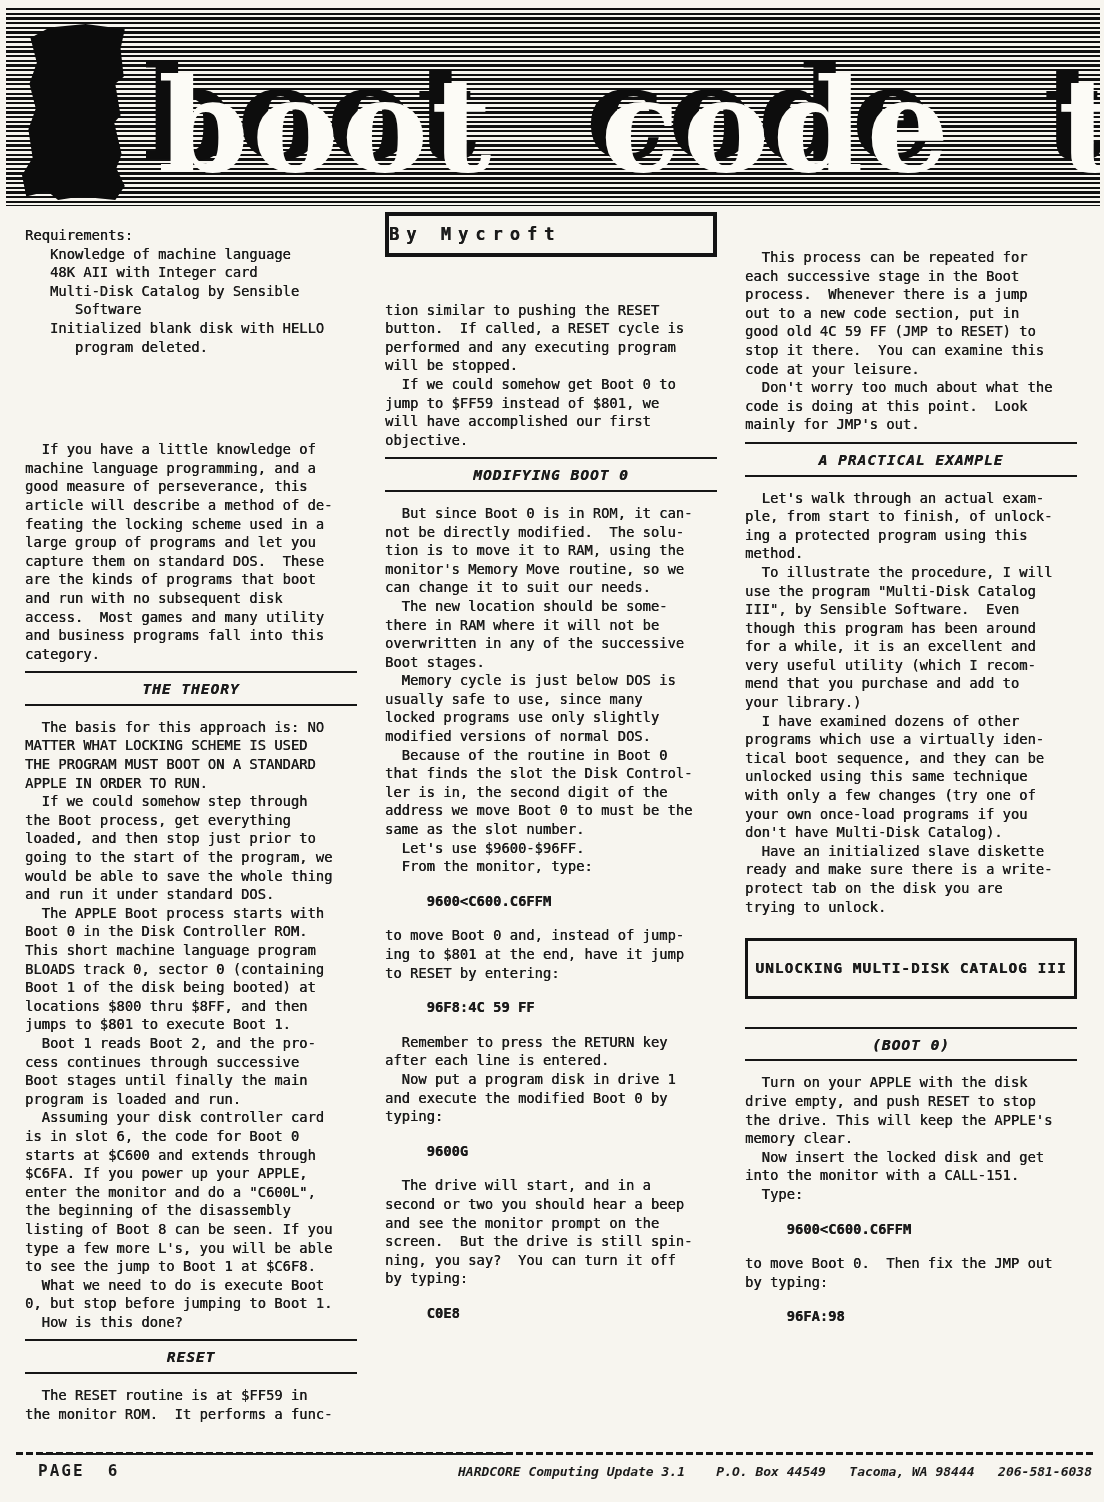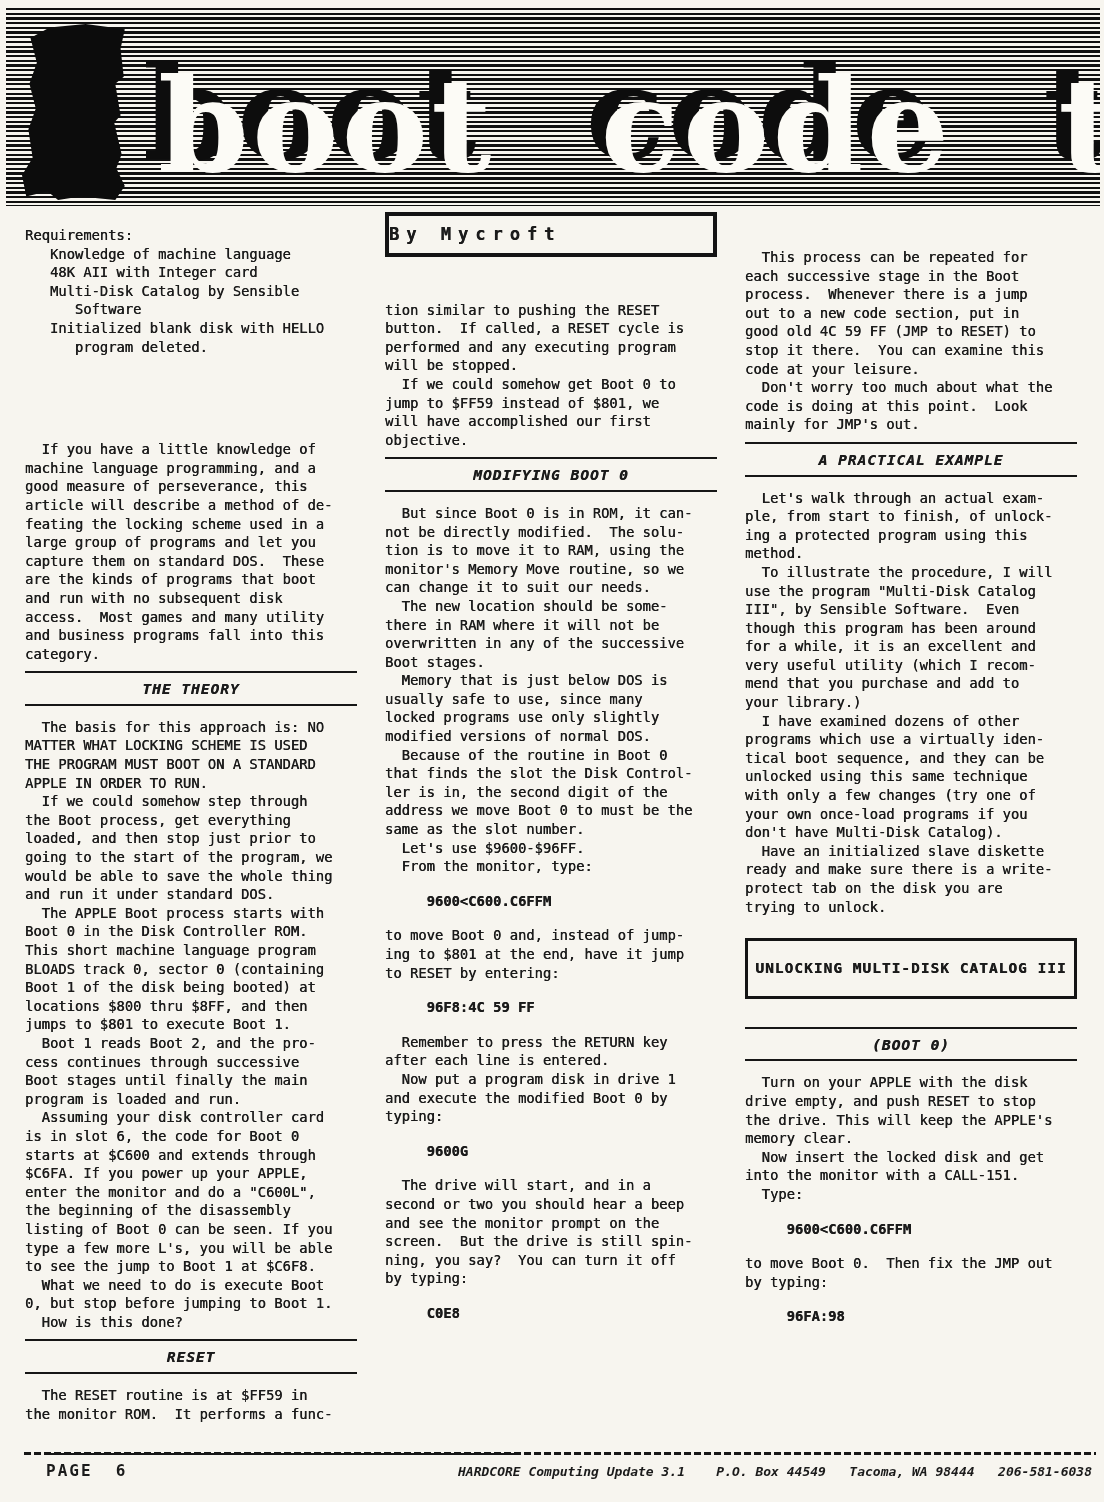--- a/index.html
+++ b/index.html
@@ -30,21 +30,21 @@
   .h { margin:8px 0 12px; text-align:center;font-style:italic; }
   .h .rule { border-top:2px solid #161616; }
   .h .h-text { padding:7px 0 5px; font-weight:bold; font-size:14.5px; letter-spacing:1px; }
   .code { margin:16px 0; font-weight:bold; }
   .bybox { border:4px solid #141414; padding:9px 0; text-align:left;
     font-size:17px; font-weight:bold; letter-spacing:7px; }
   .boxhead { border:3px solid #141414; padding:18px 3px; text-align:center;
     font-weight:bold; font-size:14.5px; letter-spacing:1px; white-space:nowrap; overflow:hidden; }
   .gapblock { width:100%; }
   
-  .footer { position:absolute; left:16px; right:0; top:1452px; }
+  .footer { position:absolute; left:8px; right:0; top:1452px; }
   .dashes { height:3px; margin:0 8px;
     background:repeating-linear-gradient(90deg,#161616 0 7px,transparent 7px 10px); }
   .solid { position:absolute; left:28px; top:1px; width:470px; height:2px; background:#161616; }
   .footer-row { display:flex; align-items:baseline; padding:6px 12px 0 30px; }
   .page-label { font-size:16px; font-weight:bold; letter-spacing:2px; white-space:pre; }
   .pub { margin-left:auto; font-size:13px; font-weight:bold; white-space:pre;font-style:italic; }
 </style>
 </head>
 <body>
 
@@ -108,21 +108,21 @@
           <div class="line">  Boot 1 reads Boot 2, and the pro-</div>
           <div class="line">cess continues through successive</div>
           <div class="line">Boot stages until finally the main</div>
           <div class="line">program is loaded and run.</div>
           <div class="line">  Assuming your disk controller card</div>
           <div class="line">is in slot 6, the code for Boot 0</div>
           <div class="line">starts at $C600 and extends through</div>
           <div class="line">$C6FA. If you power up your APPLE,</div>
           <div class="line">enter the monitor and do a "C600L",</div>
           <div class="line">the beginning of the disassembly</div>
-          <div class="line">listing of Boot 0 can be seen. If you</div>
+          <div class="line">listing of Boot 8 can be seen. If you</div>
           <div class="line">type a few more L's, you will be able</div>
           <div class="line">to see the jump to Boot 1 at $C6F8.</div>
           <div class="line">  What we need to do is execute Boot</div>
           <div class="line">0, but stop before jumping to Boot 1.</div>
           <div class="line">  How is this done?</div>
         </div>
         <div class="h">
           <div class="rule"></div>
           <div class="h-text">RESET</div>
           <div class="rule"></div>
@@ -153,21 +153,21 @@
         <div class="para">
           <div class="line">  But since Boot 0 is in ROM, it can-</div>
           <div class="line">not be directly modified.  The solu-</div>
           <div class="line">tion is to move it to RAM, using the</div>
           <div class="line">monitor's Memory Move routine, so we</div>
           <div class="line">can change it to suit our needs.</div>
           <div class="line">  The new location should be some-</div>
           <div class="line">there in RAM where it will not be</div>
           <div class="line">overwritten in any of the successive</div>
           <div class="line">Boot stages.</div>
-          <div class="line">  Memory that is just below DOS is</div>
+          <div class="line">  Memory cycle is just below DOS is</div>
           <div class="line">usually safe to use, since many</div>
           <div class="line">locked programs use only slightly</div>
           <div class="line">modified versions of normal DOS.</div>
           <div class="line">  Because of the routine in Boot 0</div>
           <div class="line">that finds the slot the Disk Control-</div>
           <div class="line">ler is in, the second digit of the</div>
           <div class="line">address we move Boot 0 to must be the</div>
           <div class="line">same as the slot number.</div>
           <div class="line">  Let's use $9600-$96FF.</div>
         </div>

